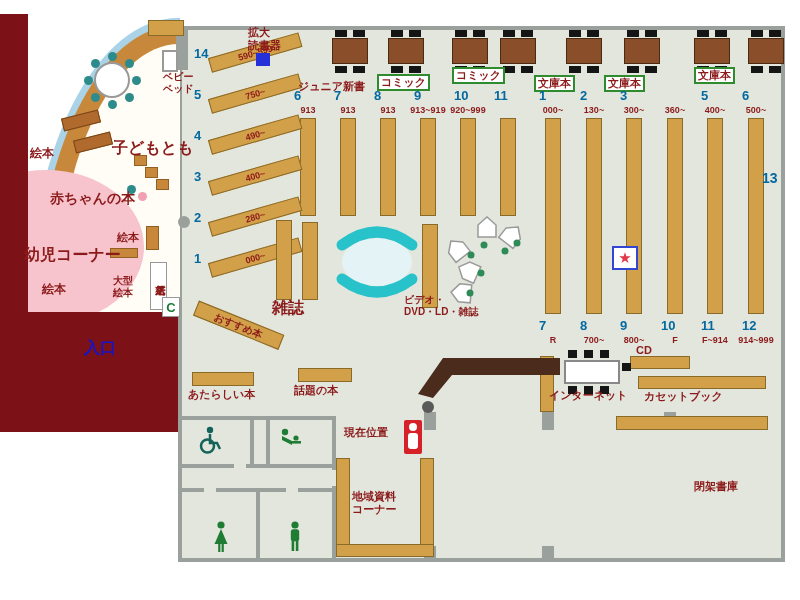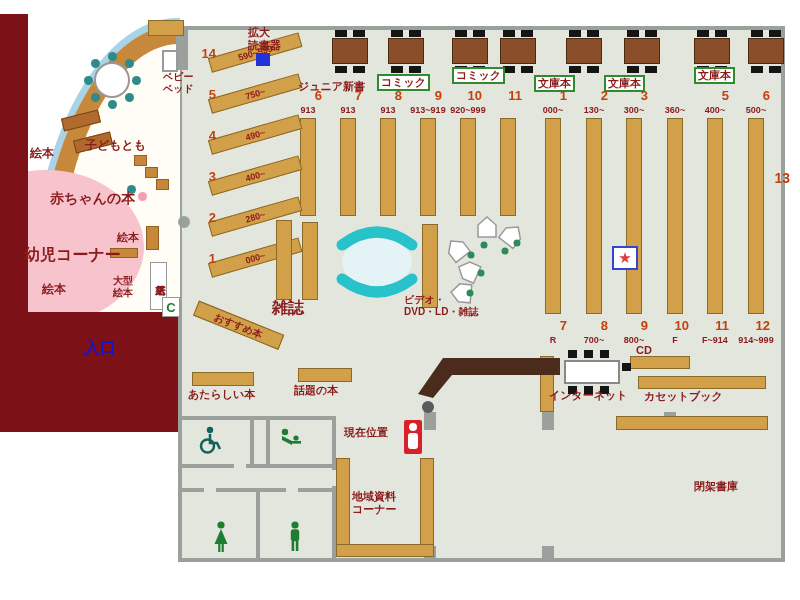--- a/index.html
+++ b/index.html
@@ -5,21 +5,21 @@
   html,body{margin:0;padding:0;background:#fff}
   #map{position:relative;width:800px;height:600px;background:#fff;overflow:hidden;
        font-family:"Liberation Sans","DejaVu Sans",sans-serif}
   .abs{position:absolute;box-sizing:border-box}
   .lbl{color:#8b1a1a;font-weight:bold;font-size:11px;line-height:1.15;white-space:pre-line;z-index:6}
   .gbox{border:2px solid #2e8b2e;background:#fff;padding:0 2px}
   .shelf{background:#d3a04a;border:1px solid #8a6a28;z-index:2}
   .kwood{background:#c8883c;border:1px solid #946022;z-index:2}
   .wall{background:#9aa09c;z-index:2}
   .pillar{background:#9aa09c;z-index:2}
-  .num{color:#c2410c;font-weight:bold;font-size:13px;text-align:right;z-index:6}
+  .num{color:#0369a1;font-weight:bold;font-size:13px;text-align:left;z-index:6}
   .range{color:#8b1a1a;font-weight:bold;font-size:9px;text-align:center;white-space:nowrap;z-index:6}
   .chair{background:#151515;z-index:2}
   .rtable{background:#8a4f2a;border:1px solid #4a2a10;z-index:2}
   .tdot{width:9px;height:9px;border-radius:50%;background:#2e8b8b;z-index:4}
   .pildot{border-radius:50%;background:#9aa09c;z-index:2}
   .diag span,#osusume span{display:block;text-align:center;font-size:9px;line-height:15px;color:#8b1a1a;font-weight:bold}
   #osusume span{font-size:10px}
   #floor{left:178px;top:26px;width:607px;height:536px;background:#e3e6dd;border:4px solid #9aa09c;z-index:1}
   #redstrip{left:0;top:14px;width:28px;height:332px;background:#7c1117;z-index:2}
   #redblock{left:0;top:312px;width:178px;height:120px;background:#7c1117;z-index:2}
@@ -141,21 +141,21 @@
   <div class="abs lbl" style="left:248px;top:26px">拡大
 読書器</div>
   <div class="abs lbl" style="left:298px;top:80px">ジュニア新書</div>
   <div class="abs lbl gbox" style="left:377px;top:74px">コミック</div>
   <div class="abs lbl gbox" style="left:452px;top:67px">コミック</div>
   <div class="abs lbl gbox" style="left:534px;top:75px">文庫本</div>
   <div class="abs lbl gbox" style="left:604px;top:75px">文庫本</div>
   <div class="abs lbl gbox" style="left:694px;top:67px">文庫本</div>
   <div class="abs lbl" style="left:163px;top:71px;font-size:10px">ベビー
 ベッド</div>
-  <div class="abs lbl" style="left:85px;top:139px;font-size:12px">子どもとも</div>
+  <div class="abs lbl" style="left:112px;top:139px;font-size:16px">子どもとも</div>
   <div class="abs lbl" style="left:30px;top:147px;font-size:12px">絵本</div>
   <div class="abs lbl" style="left:117px;top:231px">絵本</div>
   <div class="abs lbl" style="left:42px;top:283px;font-size:12px">絵本</div>
   <div class="abs lbl" style="left:50px;top:190px;font-size:14px">赤ちゃんの本</div>
   <div class="abs lbl" style="left:24px;top:246px;font-size:16px">幼児コーナー</div>
   <div class="abs lbl" style="left:113px;top:275px;font-size:10px">大型
 絵本</div>
   <div class="abs lbl" style="left:272px;top:299px;font-size:16px">雑誌</div>
   <div class="abs lbl" style="left:404px;top:294px;font-size:10px">ビデオ・
 DVD・LD・雑誌</div>

